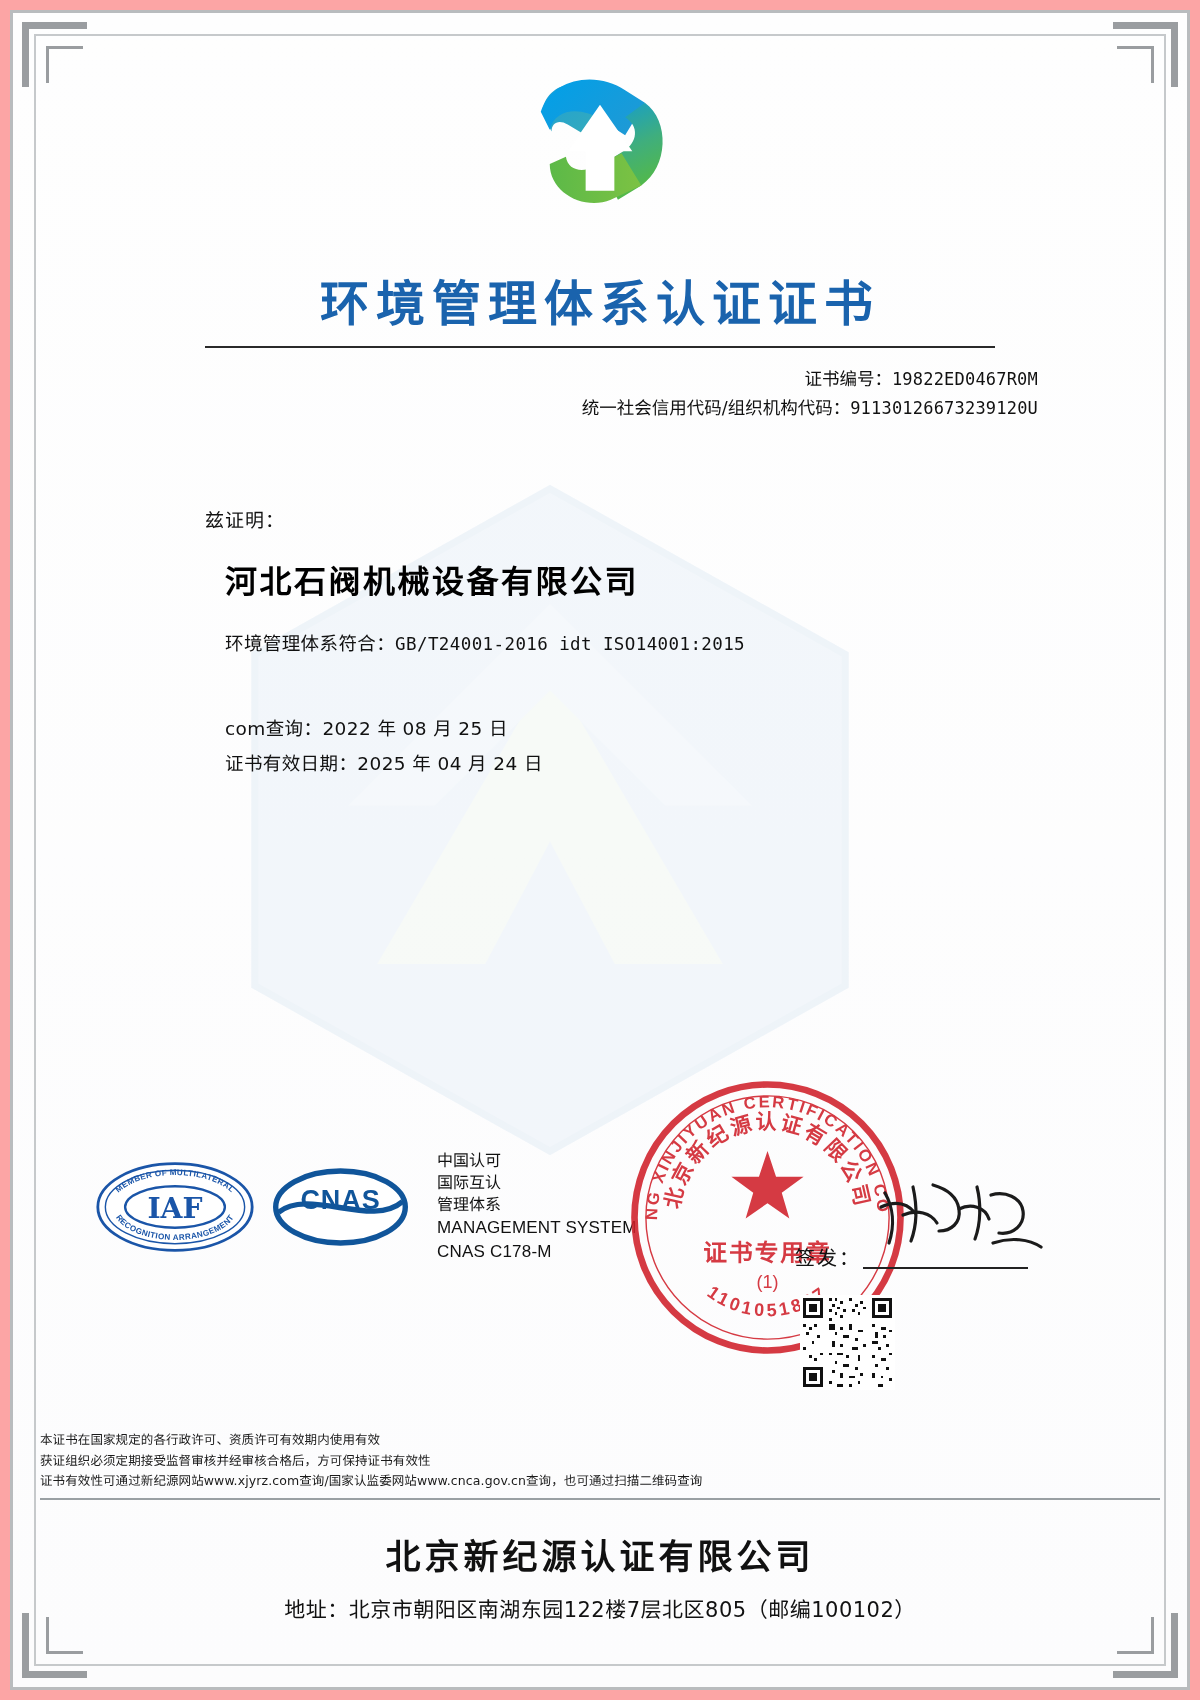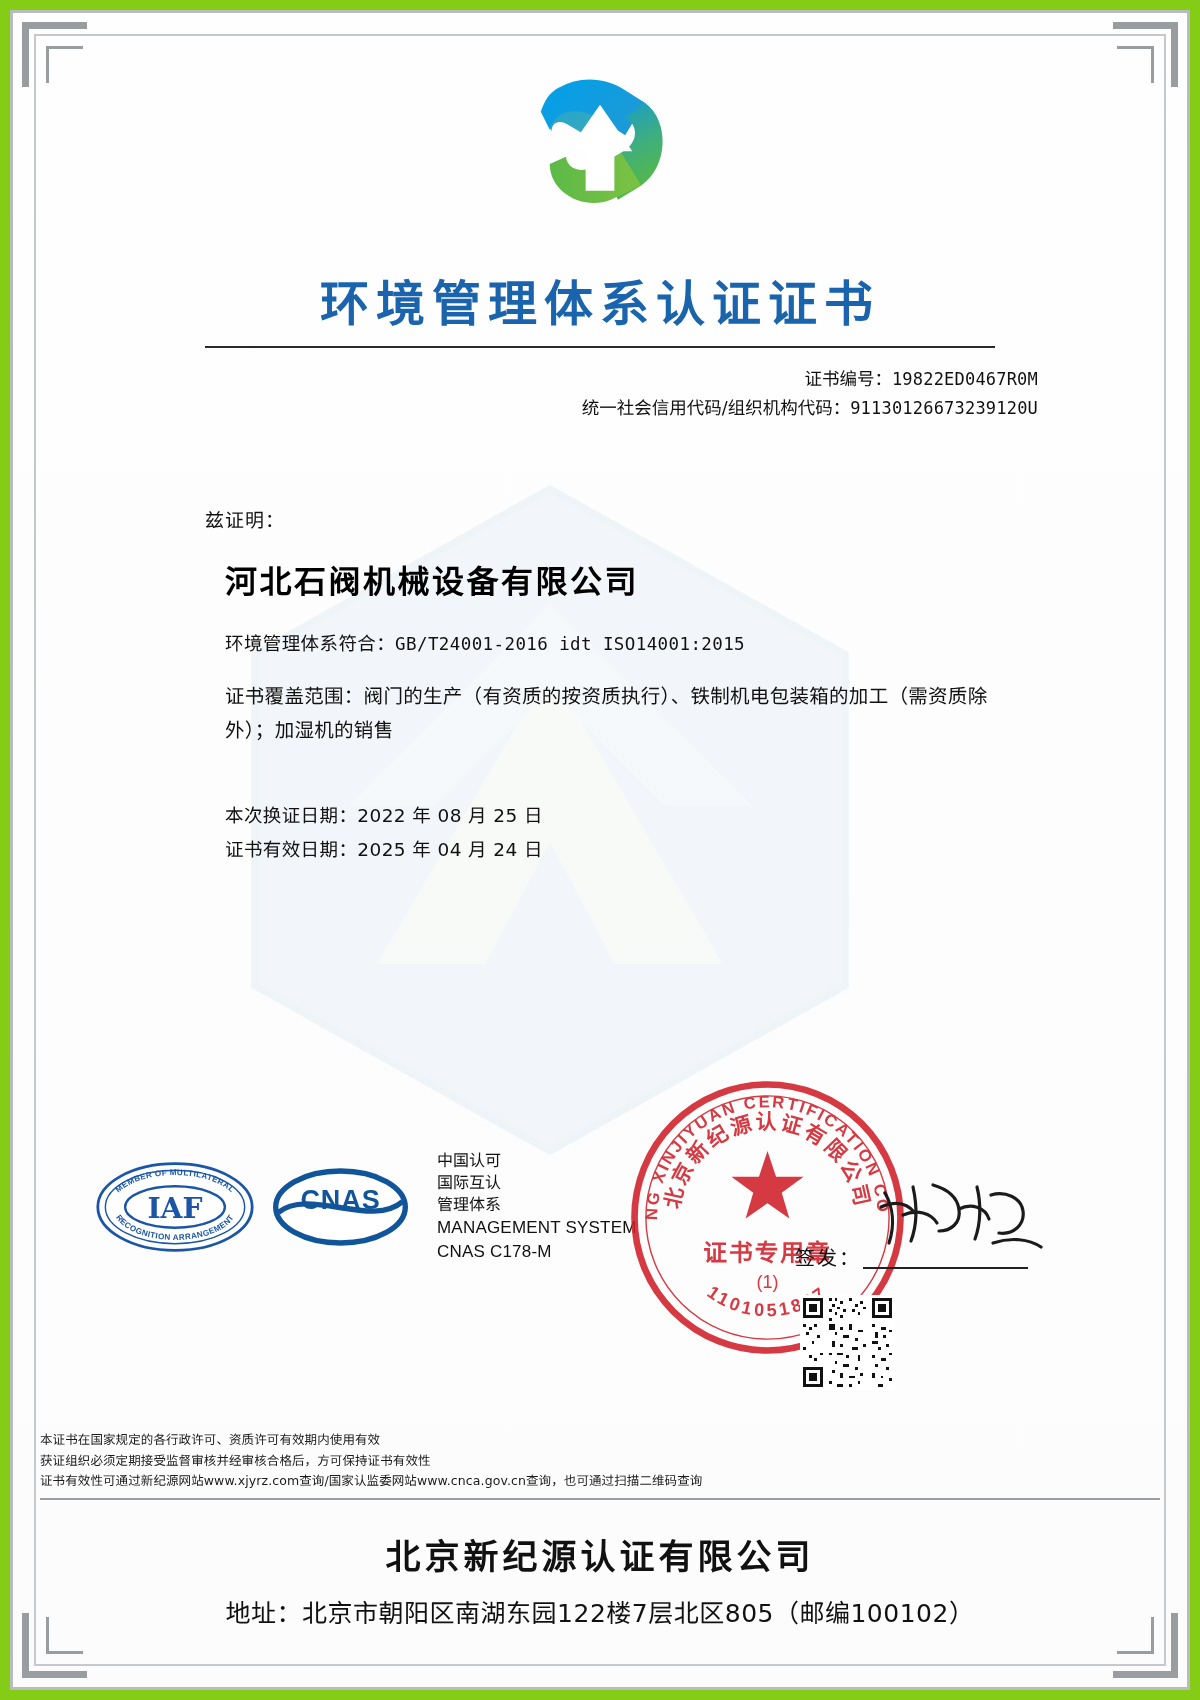--- a/index.html
+++ b/index.html
@@ -13,21 +13,21 @@
     font-family: "Liberation Sans", sans-serif;
     color: #1a1a1a;
     position: relative;
     overflow: hidden;
   }
 
   
   .page {
     position: absolute;
     inset: 0;
-    background: #84cc16;
+    background: #fca5a5;
   }
   .frame-outer {
     position: absolute;
     left: 10px; top: 10px; right: 10px; bottom: 10px;
     border: 3px solid #b9bcbe;
     background:
       linear-gradient(180deg, #fefefe 0%, #fcfcfd 100%);
   }
   .frame-inner {
     position: absolute;
@@ -285,21 +285,21 @@
   .issuer-name {
     font-family: "DejaVu Sans", sans-serif;
     font-size: 35px;
     font-weight: bold;
     letter-spacing: 4px;
     color: #111;
     margin: 0;
   }
   .issuer-addr {
     font-family: "DejaVu Sans", sans-serif;
-    font-size: 25px;
+    font-size: 21px;
     letter-spacing: 0.5px;
     color: #111;
     margin: 14px 0 0 0;
   }
 </style>
 </head>
 <body>
 
 <div class="page">
 
@@ -368,30 +368,27 @@
 
   <div class="body">
     <p class="lead">兹证明：</p>
 
     <p class="company">河北石阀机械设备有限公司</p>
 
     <p class="line">
       <span>环境管理体系符合：</span><span class="mono">GB/T24001-2016 idt ISO14001:2015</span>
     </p>
 
-    <p class="scope">
-      <span>证书覆盖范围：</span><span>阀门的生产（有资质的按资质执行）、铁制机电包装箱的加工（需资质除外）；加湿机的销售</span>
-    </p>
 
     <div class="addr-block">
     </div>
 
     <div class="dates">
       <div class="date-row">
-        <span>本次换证日期：</span><span>2022 年 08 月 25 日</span>
+        <span>com查询：</span><span>2022 年 08 月 25 日</span>
       </div>
       <div class="date-row">
         <span>证书有效日期：</span><span>2025 年 04 月 24 日</span>
       </div>
     </div>
   </div>
 
   <div class="marks">
 
     <svg class="iaf-logo" viewBox="0 0 170 100">

